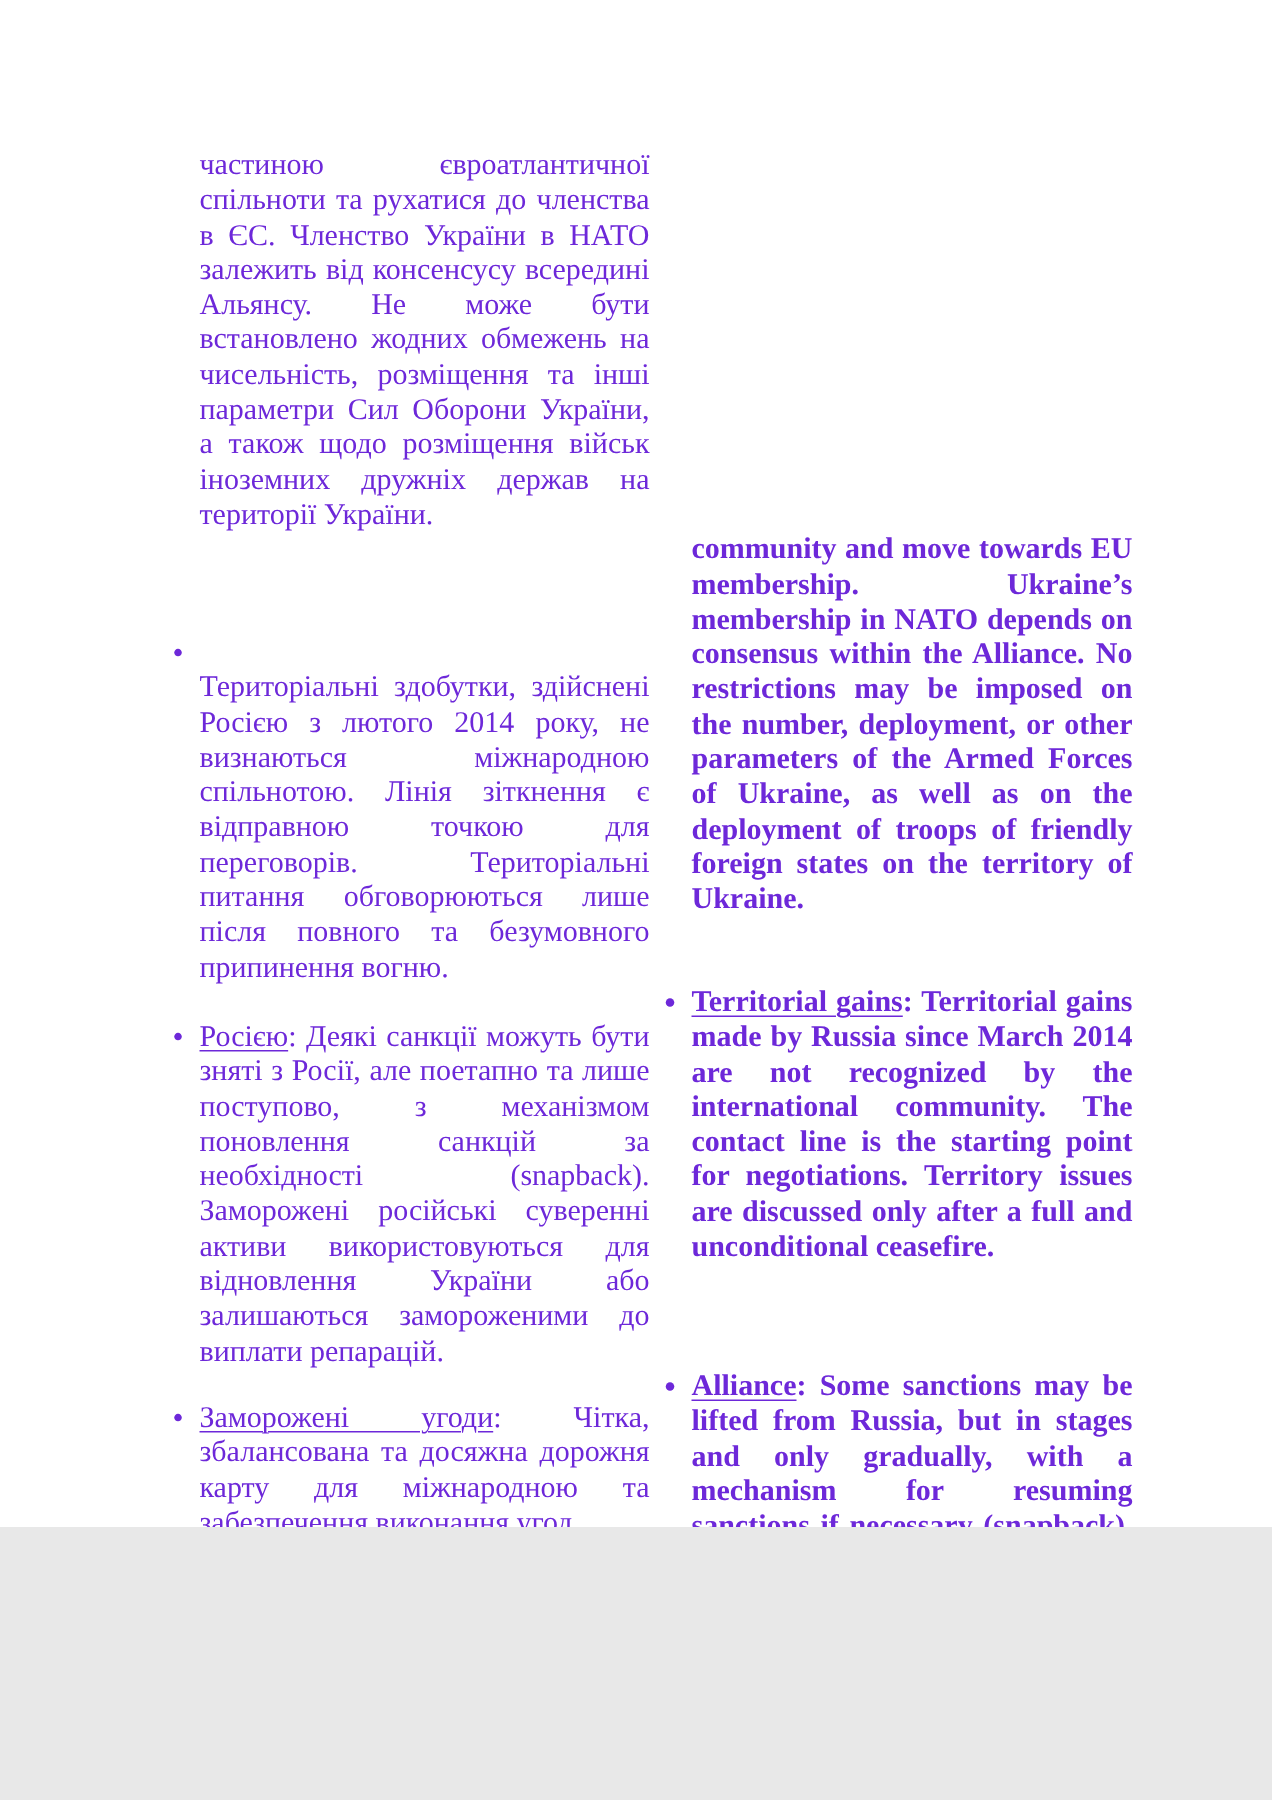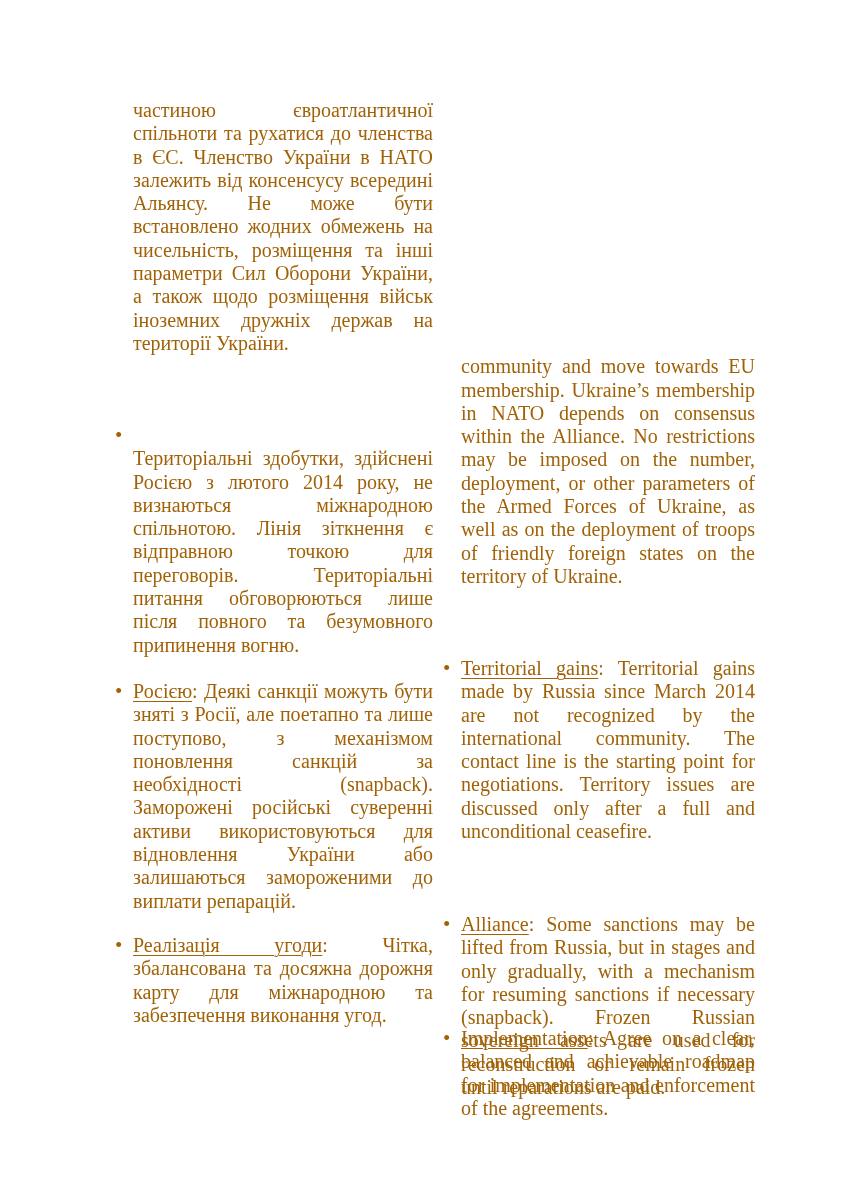--- a/index.html
+++ b/index.html
@@ -1,35 +1,35 @@
 <!DOCTYPE html>
 <html><head>
 <meta charset="utf-8">
 <style>
   html, body { margin: 0; padding: 0; background: #e8e8e8; }
   .page {
     position: relative;
     width: 848px;
-    height: 1200px;
+    height: 1018px;
     background: #ffffff;
     font-family: "Liberation Serif", "DejaVu Serif", serif;
-    color: #a16207;
+    color: #6d28d9;
     overflow: hidden;
   }
   .row {
     position: absolute;
     left: 115px;
     width: 622px;
   }
   .cell {
     position: absolute;
     top: 0;
   }
   .cell-left  { left: 0;     width: 300px; }
-  .cell-right { left: 328px; width: 294px; }
+  .cell-right { left: 328px; width: 294px; font-weight: bold; }
   .para {
     position: relative;
     padding-left: 18px;
     font-size: 20px;
     line-height: 23.3px;
     text-align: justify;
     text-align-last: left;
   }
   .bullet {
     position: absolute;
@@ -73,20 +73,20 @@
     <div class="cell cell-left para">
       <span class="bullet">•</span><span class="lead">Росією</span><span>: Деякі санкції можуть бути зняті з Росії, але поетапно та лише поступово, з механізмом поновлення санкцій за необхідності (snapback). Заморожені російські суверенні активи використовуються для відновлення України або залишаються замороженими до виплати репарацій.</span>
     </div>
     <div class="cell cell-right para">
       <span class="bullet">•</span><span class="lead">Alliance</span><span>: Some sanctions may be lifted from Russia, but in stages and only gradually, with a mechanism for resuming sanctions if necessary (snapback). Frozen Russian sovereign assets are used for reconstruction or remain frozen until reparations are paid.</span>
     </div>
   </div>
 
   <div class="row" style="top:934px">
     <div class="cell cell-left para">
-      <span class="bullet">•</span><span class="lead">Реалізація угоди</span><span>: Чітка, збалансована та досяжна дорожня карту для міжнародною та забезпечення виконання угод.</span>
+      <span class="bullet">•</span><span class="lead">Заморожені угоди</span><span>: Чітка, збалансована та досяжна дорожня карту для міжнародною та забезпечення виконання угод.</span>
     </div>
     <div class="cell cell-right para">
       <span class="bullet">•</span><span class="lead">Implementation</span><span>: Agree on a clear, balanced and achievable roadmap for implementation and enforcement of the agreements.</span>
     </div>
   </div>
 
 </div>
 
 </body></html>

